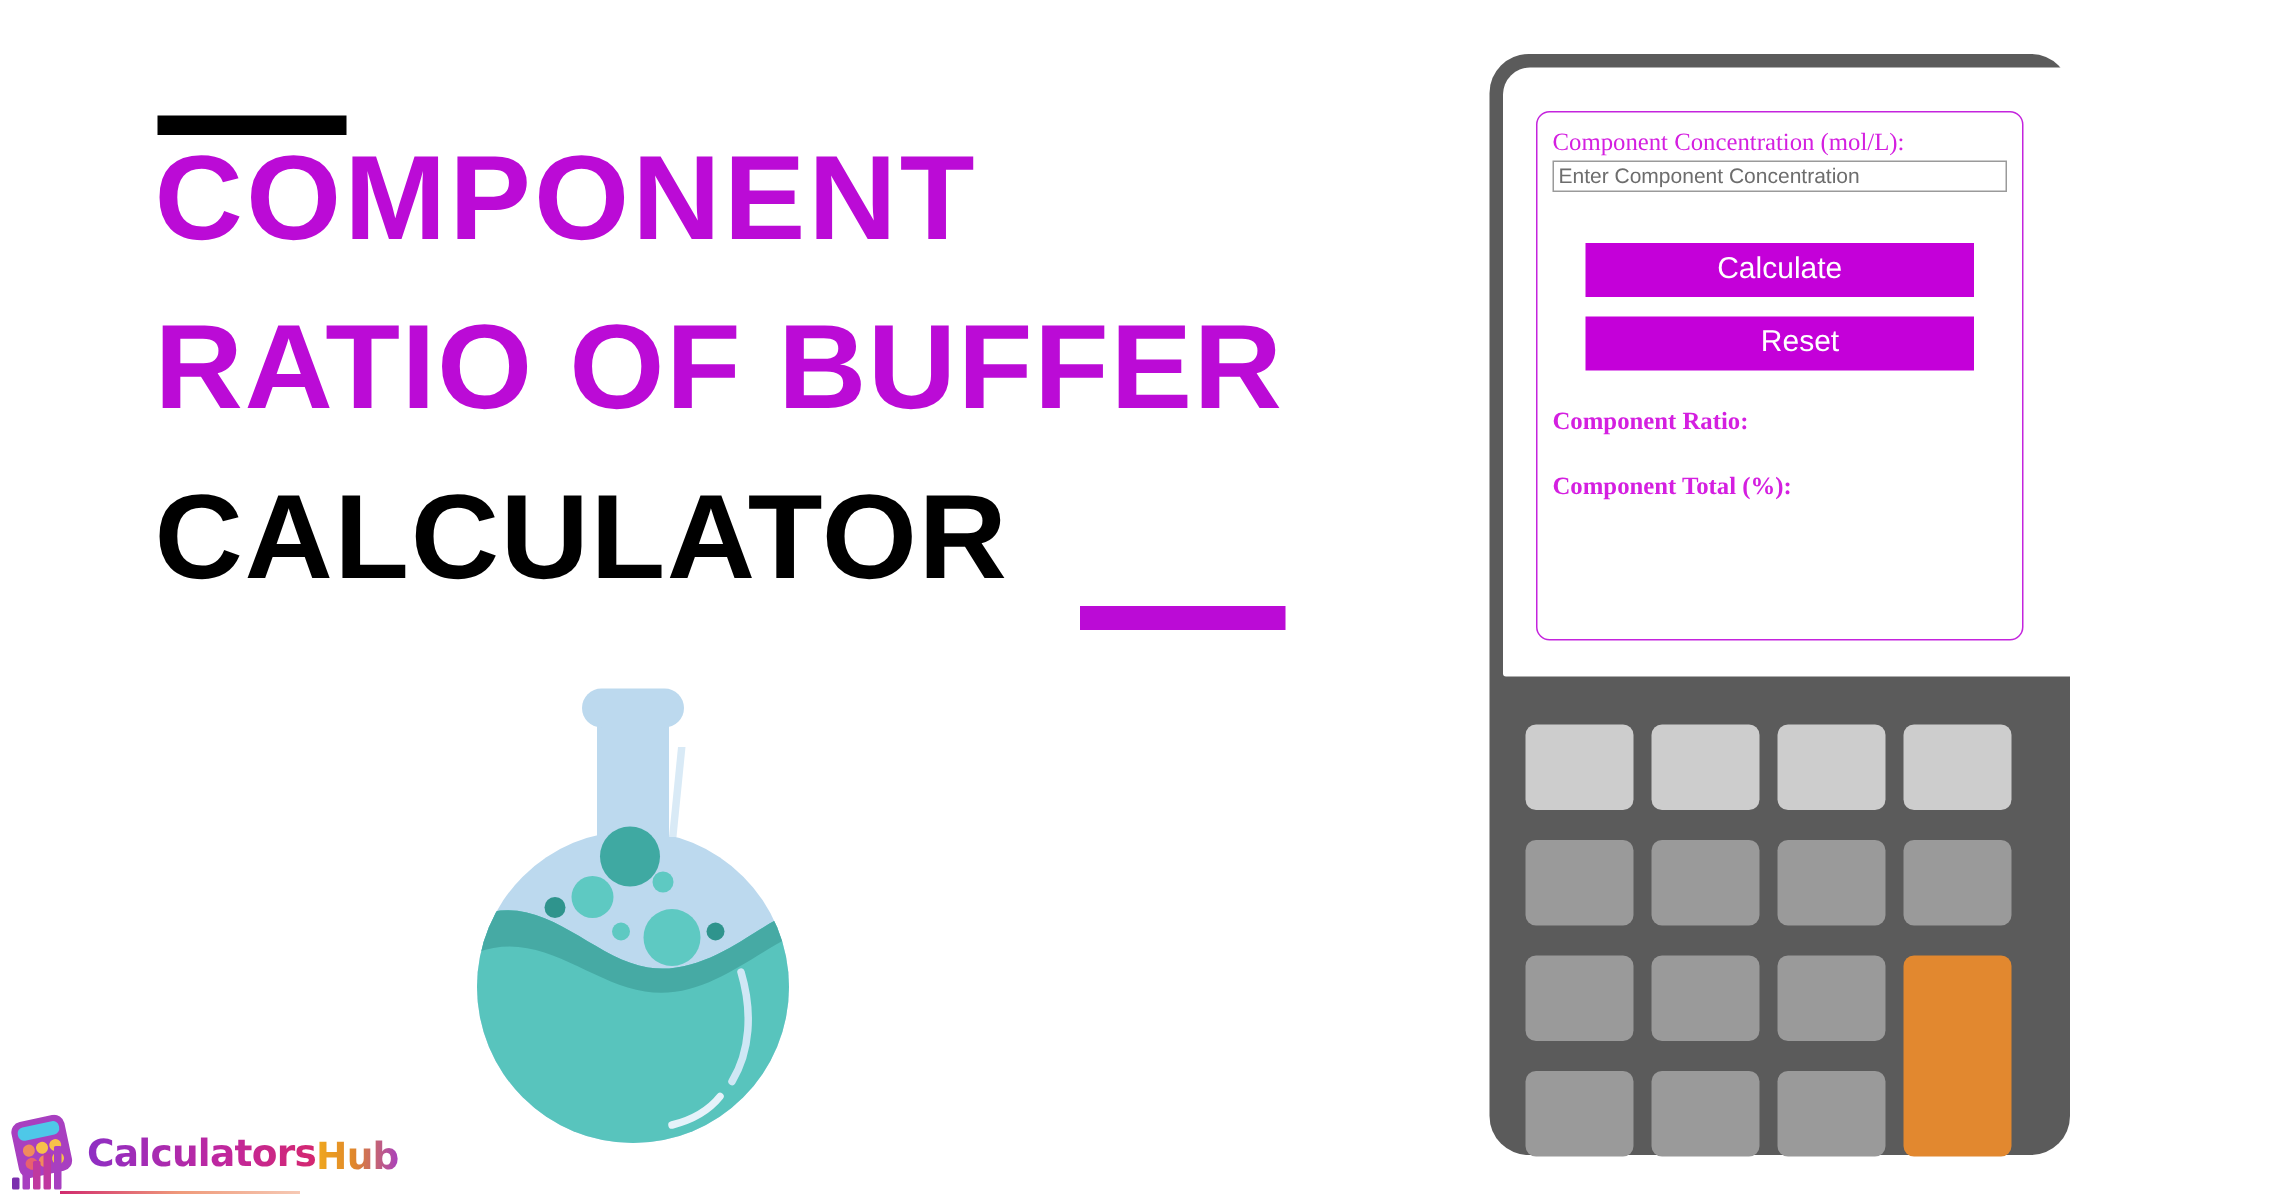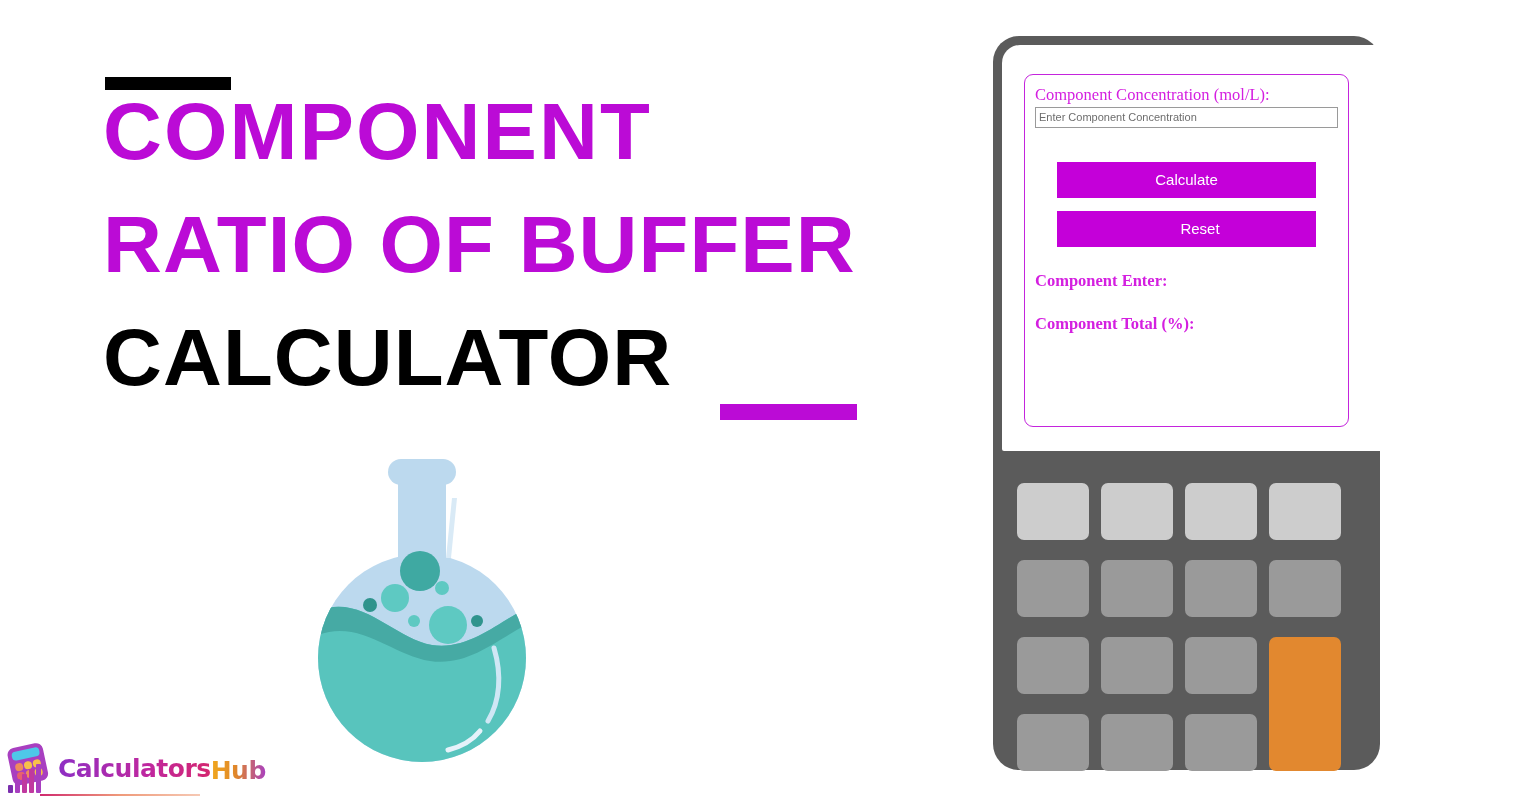--- a/index.html
+++ b/index.html
@@ -142,39 +142,39 @@
     white-space: nowrap;
   }
   .text-input {
     display: block;
     width: 100%;
     height: 21px;
     box-sizing: border-box;
     border: 1px solid #9a9a9a;
     background: #ffffff;
     font-family: "Liberation Sans", sans-serif;
-    font-size: 11px;
+    font-size: 14px;
     color: #5e5e5e;
     padding: 0 3px;
     outline: none;
     border-radius: 0;
   }
   .text-input::placeholder { color: #6d6d6d; opacity: 1; }
   .field-gap { height: 15px; }
 
   .btn {
     display: block;
     width: 259px;
     margin: 0 auto;
     height: 36px;
     background: #c400d9;
     border: none;
     color: #ffffff;
     font-family: "Liberation Sans", sans-serif;
-    font-size: 15px;
+    font-size: 20px;
     cursor: pointer;
     border-radius: 0;
   }
   .btn.calculate { margin-top: 19px; }
   .btn.reset { margin-top: 13px; padding-left: 33px; }
 
   .result-line {
     font-family: "Liberation Serif", serif;
     font-weight: 700;
     font-size: 16.5px;
@@ -286,21 +286,21 @@
 
       <div class="field-label">Component Concentration (mol/L):</div>
       <input class="text-input" type="text" placeholder="Enter Component Concentration" style="">
 
       <div class="field-gap"></div>
 
 
       <button class="btn calculate">Calculate</button>
       <button class="btn reset">Reset</button>
 
-      <p class="result-line r1">Component Enter:</p>
+      <p class="result-line r1">Component Ratio:</p>
       <p class="result-line r2">Component Total (%):</p>
     </div>
   </div>
 
   <div id="keypad">
     <div class="key light"></div>
     <div class="key light"></div>
     <div class="key light"></div>
     <div class="key light"></div>
 

